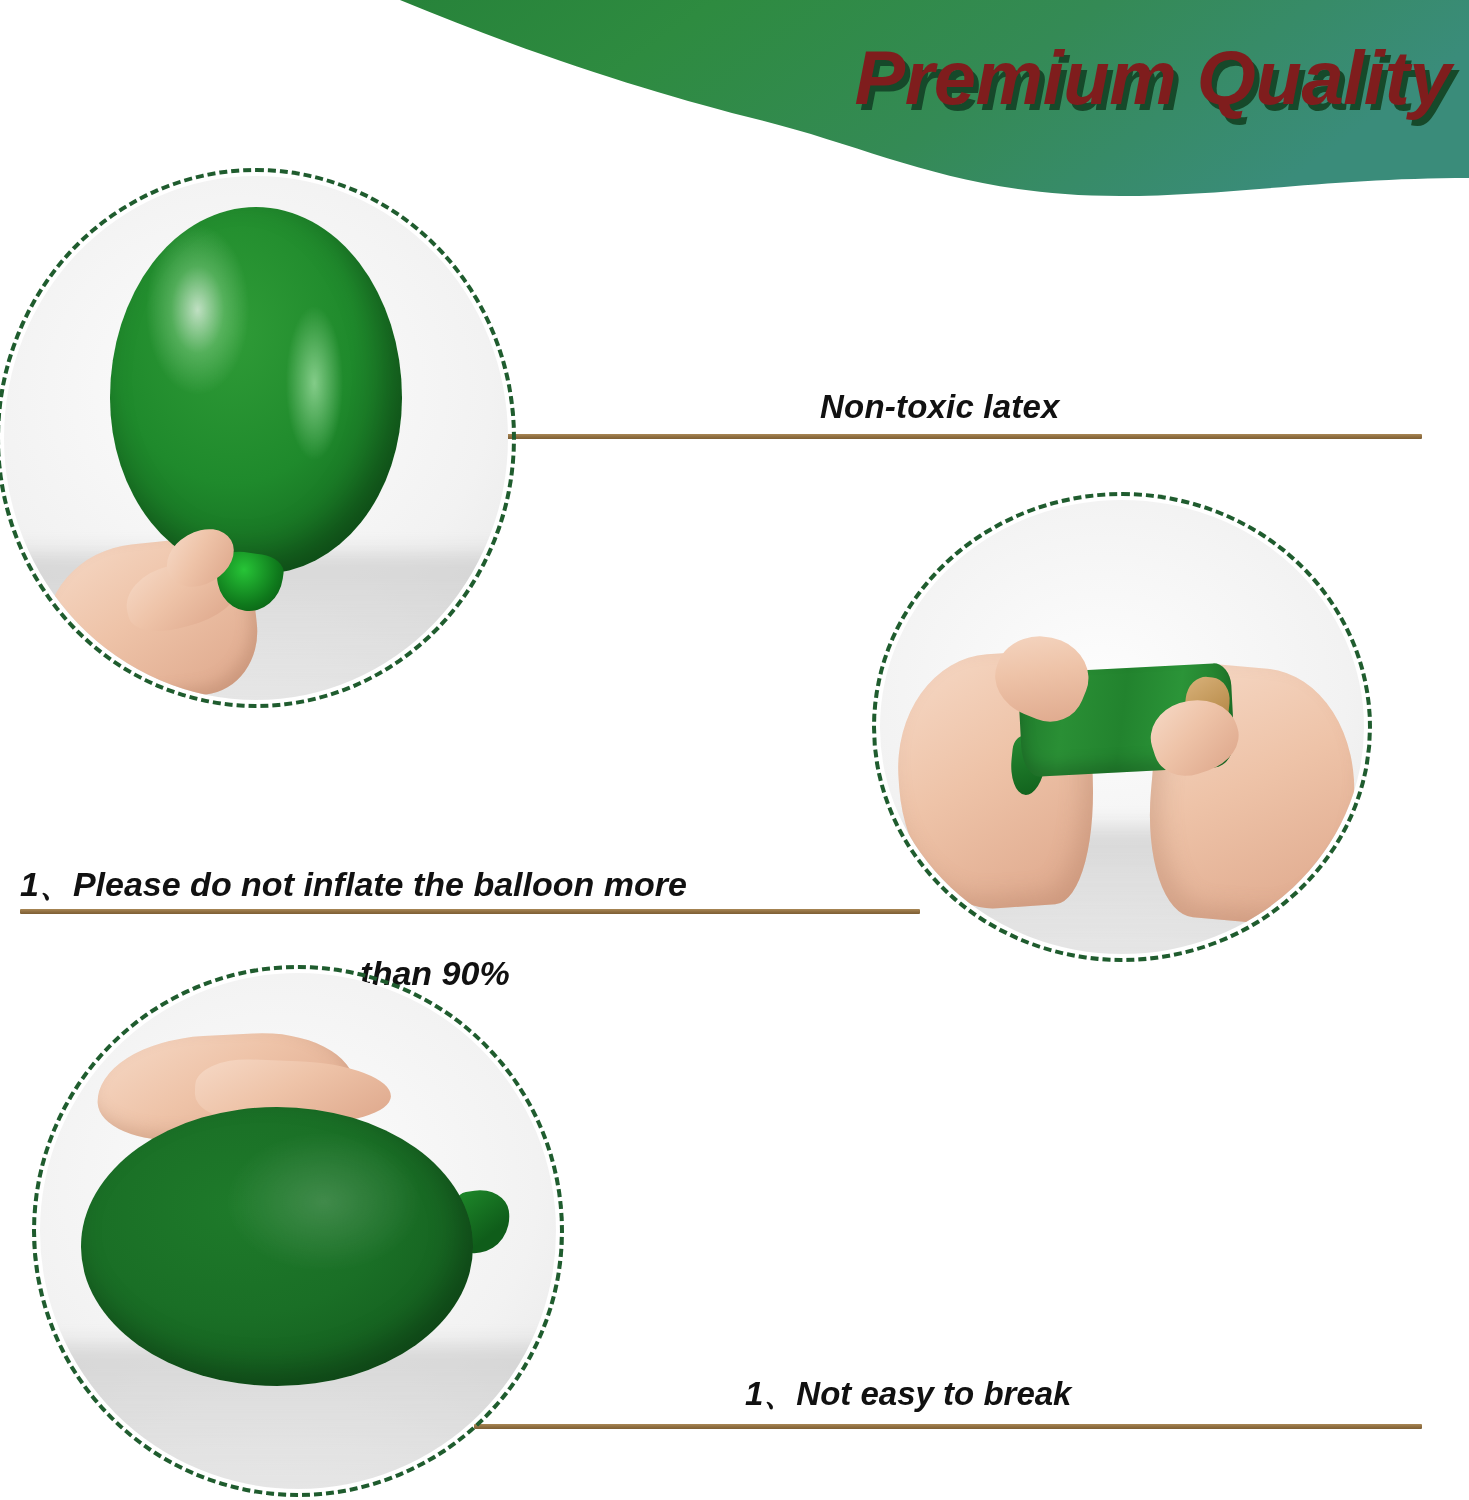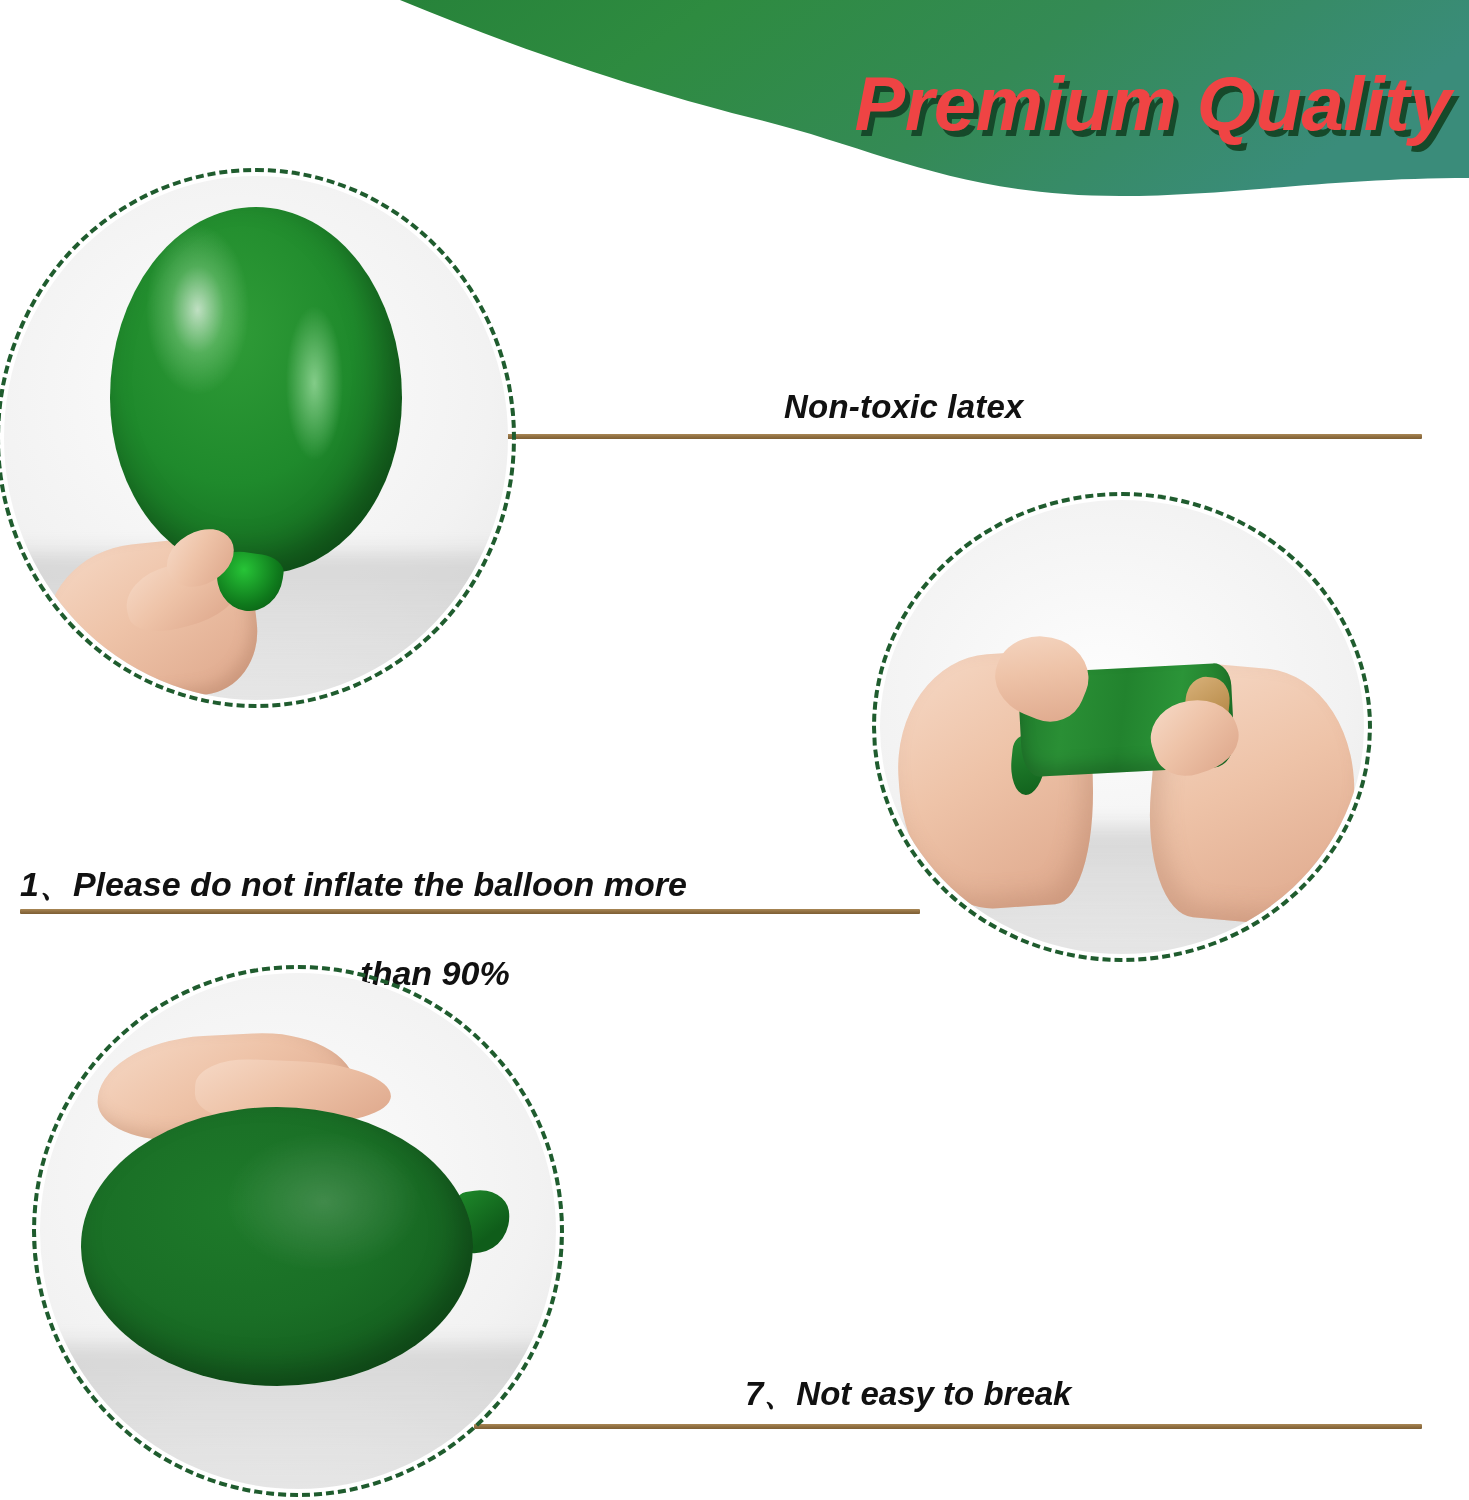--- a/index.html
+++ b/index.html
@@ -27,26 +27,25 @@
     height: 215px;
     pointer-events: none;
   }
   .banner-title {
     position: absolute;
     top: 34px;
     right: 18px;
     font-size: 76px;
     font-weight: bold;
     font-style: italic;
-    color: #ef4444;
+    color: #7f1d1d;
     letter-spacing: -0.5px;
     white-space: nowrap;
     text-shadow: 5px 6px 0px #16492a;
     font-family: "Liberation Sans", sans-serif;
-    margin-top: 26px;
   }
 
   
   .photo-circle {
     position: absolute;
     border-radius: 50%;
     overflow: visible;
   }
   .photo-dash {
     position: absolute;
@@ -258,21 +257,21 @@
   .caption {
     position: absolute;
     font-weight: bold;
     font-style: italic;
     color: #111111;
     font-family: "Liberation Sans", sans-serif;
     white-space: pre-line;
   }
   .cap-1 {
     top: 388px;
-    left: 784px;
+    left: 820px;
     font-size: 33px;
     letter-spacing: 0.2px;
   }
   .cap-2 {
     top: 818px;
     left: 20px;
     width: 830px;
     font-size: 34px;
     line-height: 1.30;
     text-align: center;
@@ -365,16 +364,16 @@
 
   <div class="caption cap-1">Non-toxic latex</div>
   <div class="rule rule-1"></div>
 
   <div class="caption cap-2">
     <span class="cap-2-line1">1、Please do not inflate the balloon more</span>
     <span class="cap-2-line2">than 90%</span>
   </div>
   <div class="rule rule-2"></div>
 
-  <div class="caption cap-3">7、Not easy to break</div>
+  <div class="caption cap-3">1、Not easy to break</div>
   <div class="rule rule-3"></div>
 
 </div>
 
 </body></html>

